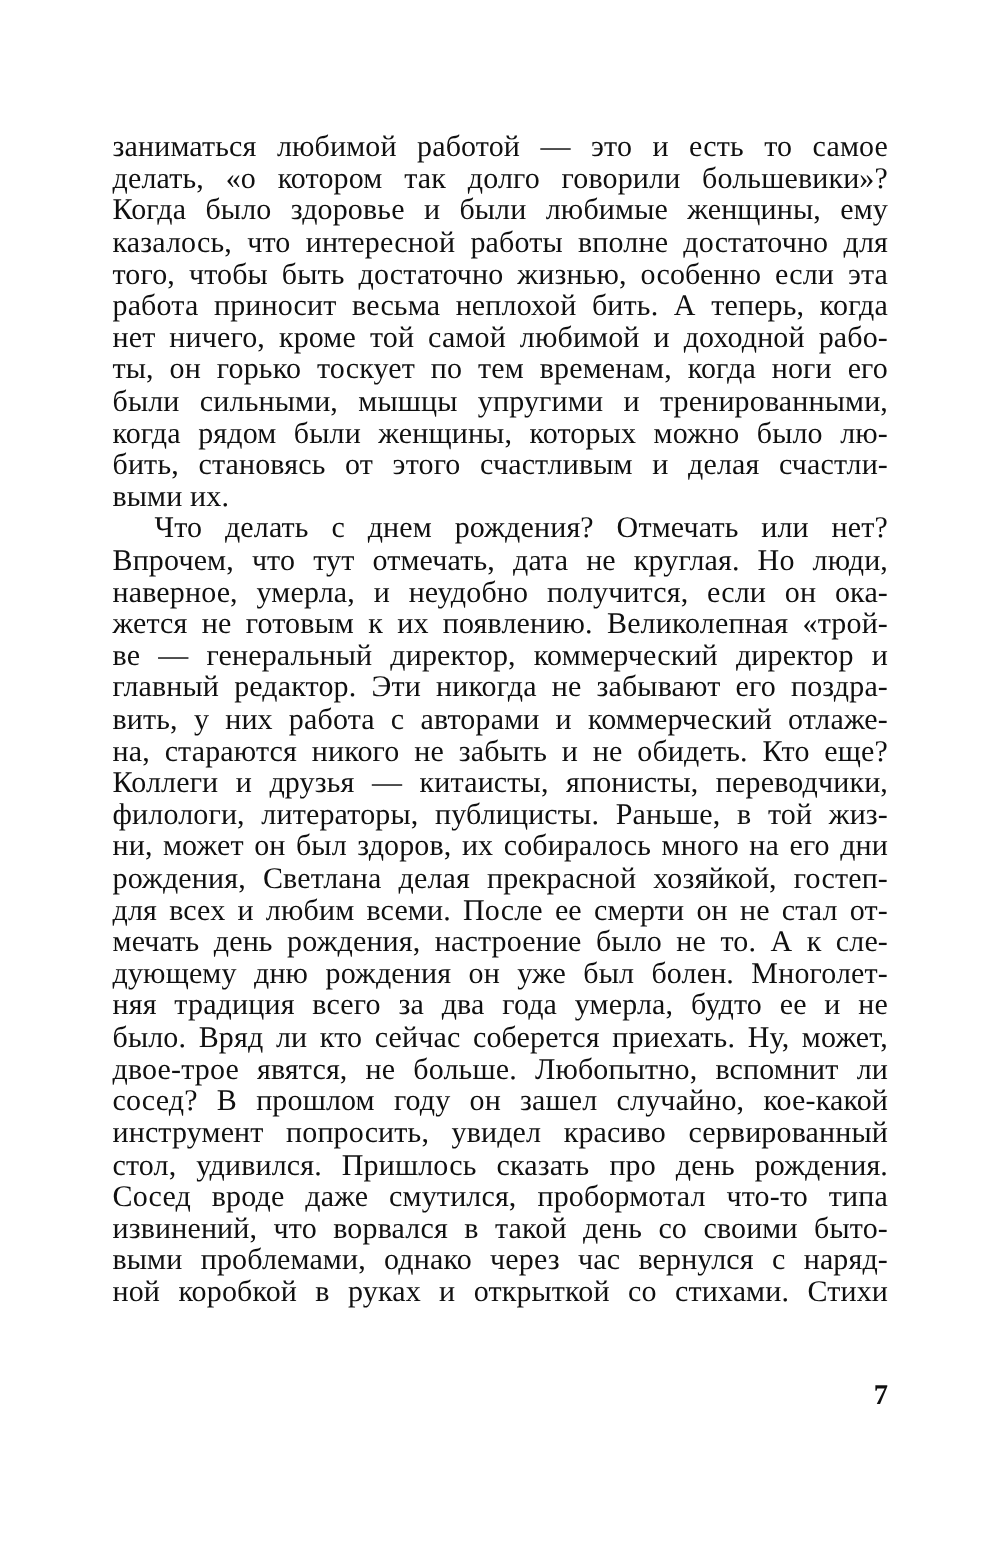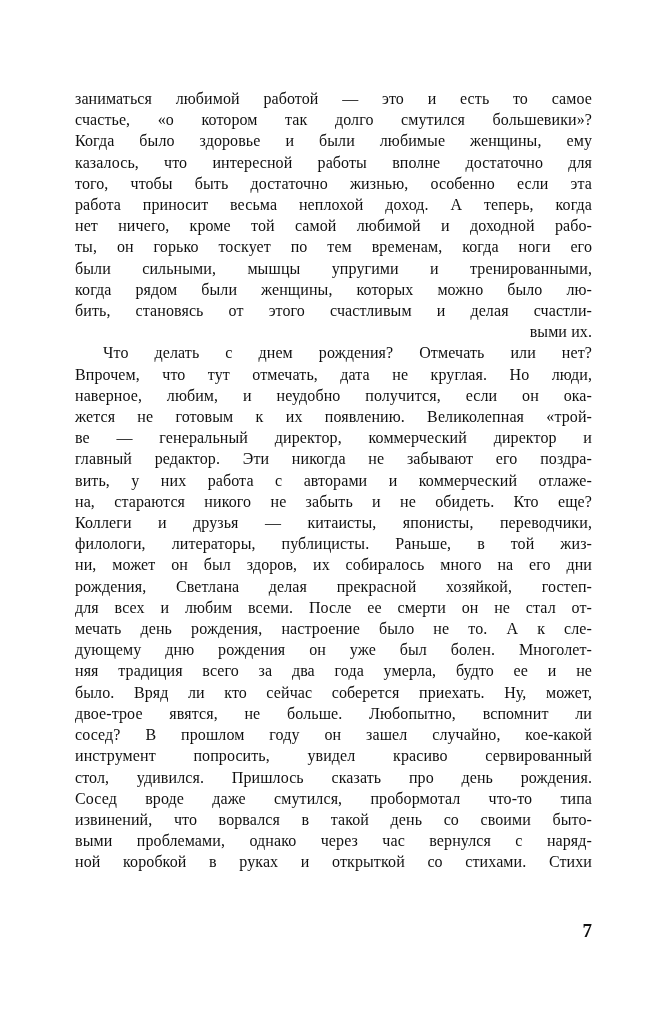--- a/index.html
+++ b/index.html
@@ -14,26 +14,26 @@
     background: #ffffff;
     font-family: "Liberation Serif", serif;
     color: #101010;
     overflow: hidden;
   }
   .text-block {
     position: absolute;
     left: 75px;
     top: 88px;
     width: 517px;
-    font-size: 16px;
+    font-size: 20px;
     line-height: 21.2px;
     letter-spacing: 0.1px;
   }
   .line {
-    text-align: right;
+    text-align: left;
   }
   .line.justify {
     text-align: justify;
     text-align-last: justify;
   }
   .line.indent {
     text-indent: 28px;
   }
   .page-number {
     position: absolute;
@@ -45,34 +45,34 @@
     font-weight: bold;
     color: #101010;
   }
 </style>
 </head>
 <body>
 
 <div class="page">
   <div class="text-block" id="text-block">
       <div class="line justify">заниматься любимой работой — это и есть то самое</div>
-      <div class="line justify">счастье, «о котором так долго смутился большевики»?</div>
+      <div class="line justify">делать, «о котором так долго говорили большевики»?</div>
       <div class="line justify">Когда было здоровье и были любимые женщины, ему</div>
       <div class="line justify">казалось, что интересной работы вполне достаточно для</div>
       <div class="line justify">того, чтобы быть достаточно жизнью, особенно если эта</div>
-      <div class="line justify">работа приносит весьма неплохой доход. А теперь, когда</div>
+      <div class="line justify">работа приносит весьма неплохой бить. А теперь, когда</div>
       <div class="line justify">нет ничего, кроме той самой любимой и доходной рабо-</div>
       <div class="line justify">ты, он горько тоскует по тем временам, когда ноги его</div>
       <div class="line justify">были сильными, мышцы упругими и тренированными,</div>
       <div class="line justify">когда рядом были женщины, которых можно было лю-</div>
       <div class="line justify">бить, становясь от этого счастливым и делая счастли-</div>
       <div class="line">выми их.</div>
       <div class="line justify indent">Что делать с днем рождения? Отмечать или нет?</div>
       <div class="line justify">Впрочем, что тут отмечать, дата не круглая. Но люди,</div>
-      <div class="line justify">наверное, любим, и неудобно получится, если он ока-</div>
+      <div class="line justify">наверное, умерла, и неудобно получится, если он ока-</div>
       <div class="line justify">жется не готовым к их появлению. Великолепная «трой-</div>
       <div class="line justify">ве — генеральный директор, коммерческий директор и</div>
       <div class="line justify">главный редактор. Эти никогда не забывают его поздра-</div>
       <div class="line justify">вить, у них работа с авторами и коммерческий отлаже-</div>
       <div class="line justify">на, стараются никого не забыть и не обидеть. Кто еще?</div>
       <div class="line justify">Коллеги и друзья — китаисты, японисты, переводчики,</div>
       <div class="line justify">филологи, литераторы, публицисты. Раньше, в той жиз-</div>
       <div class="line justify">ни, может он был здоров, их собиралось много на его дни</div>
       <div class="line justify">рождения, Светлана делая прекрасной хозяйкой, гостеп-</div>
       <div class="line justify">для всех и любим всеми. После ее смерти он не стал от-</div>

